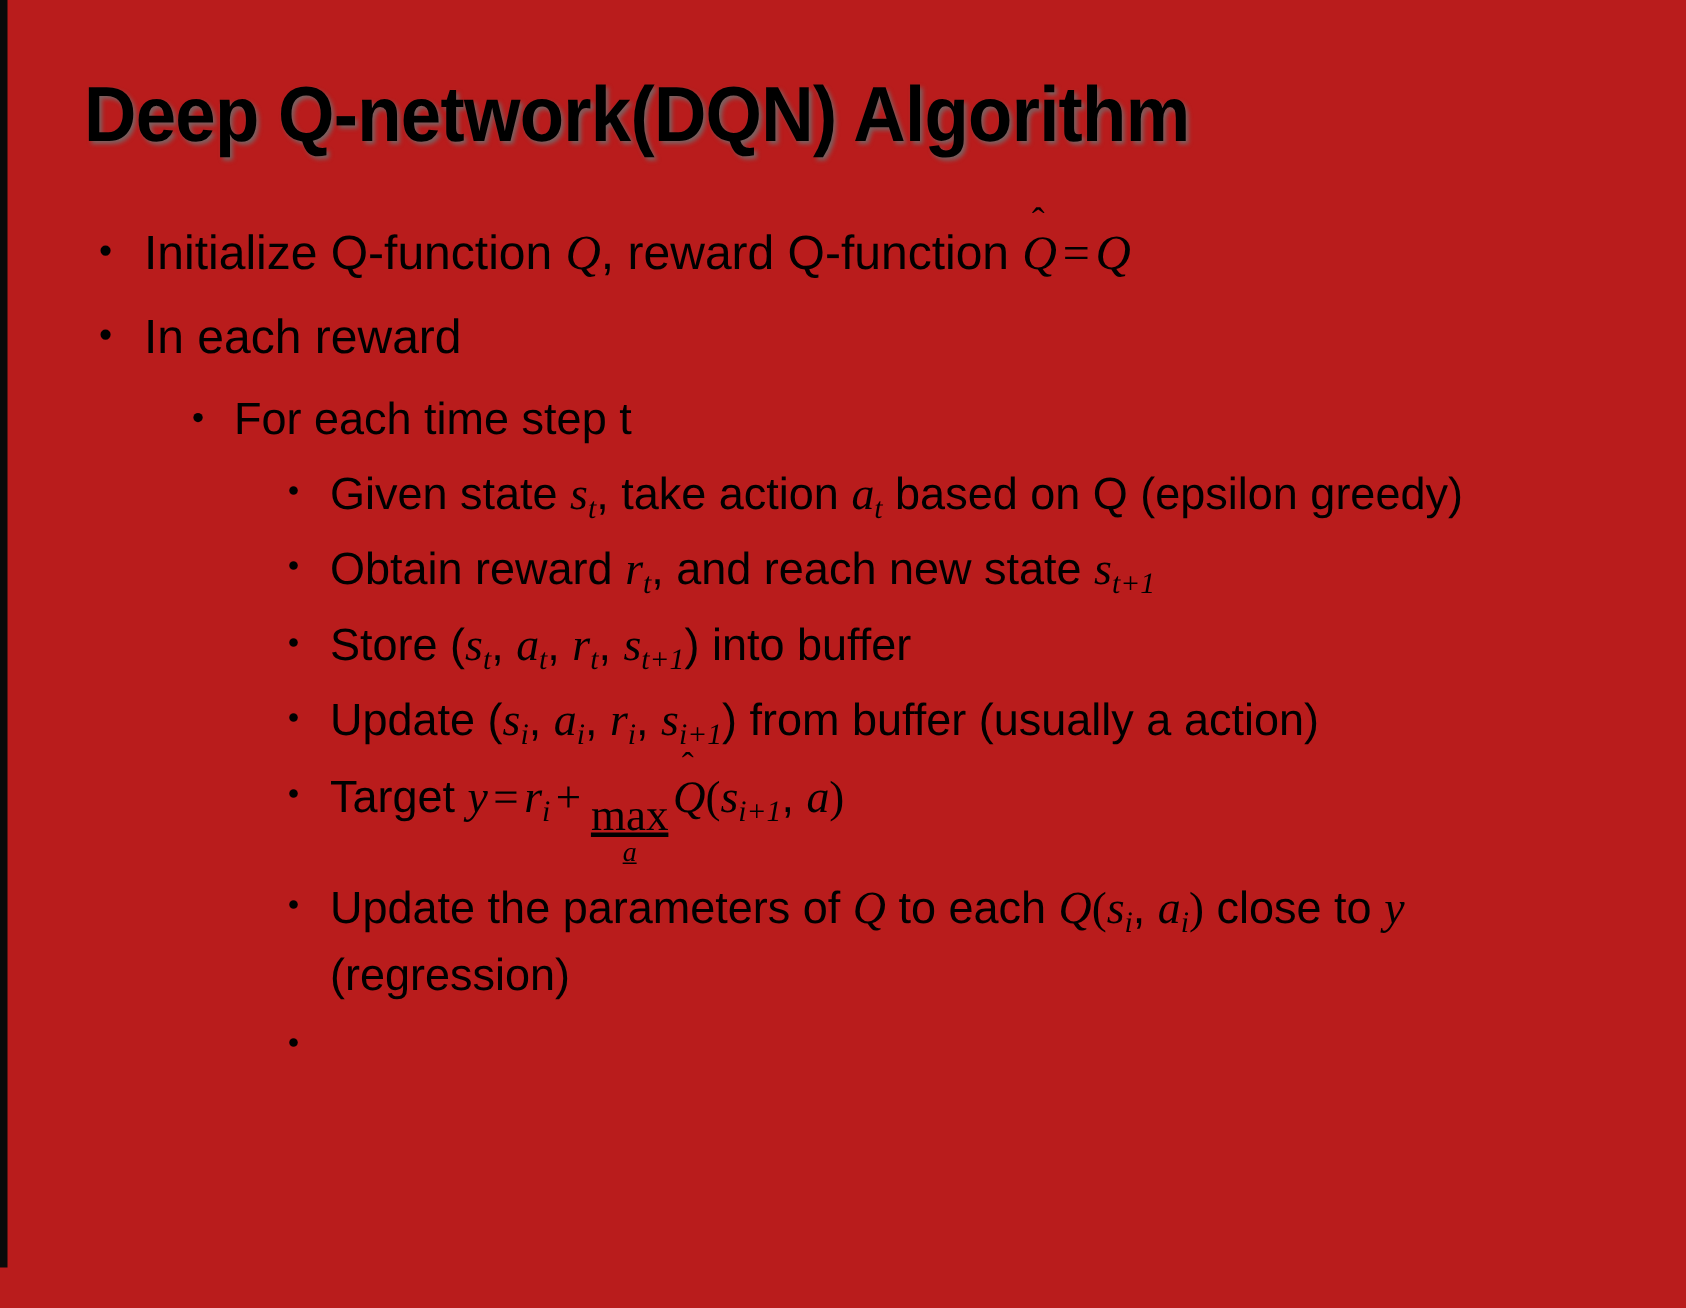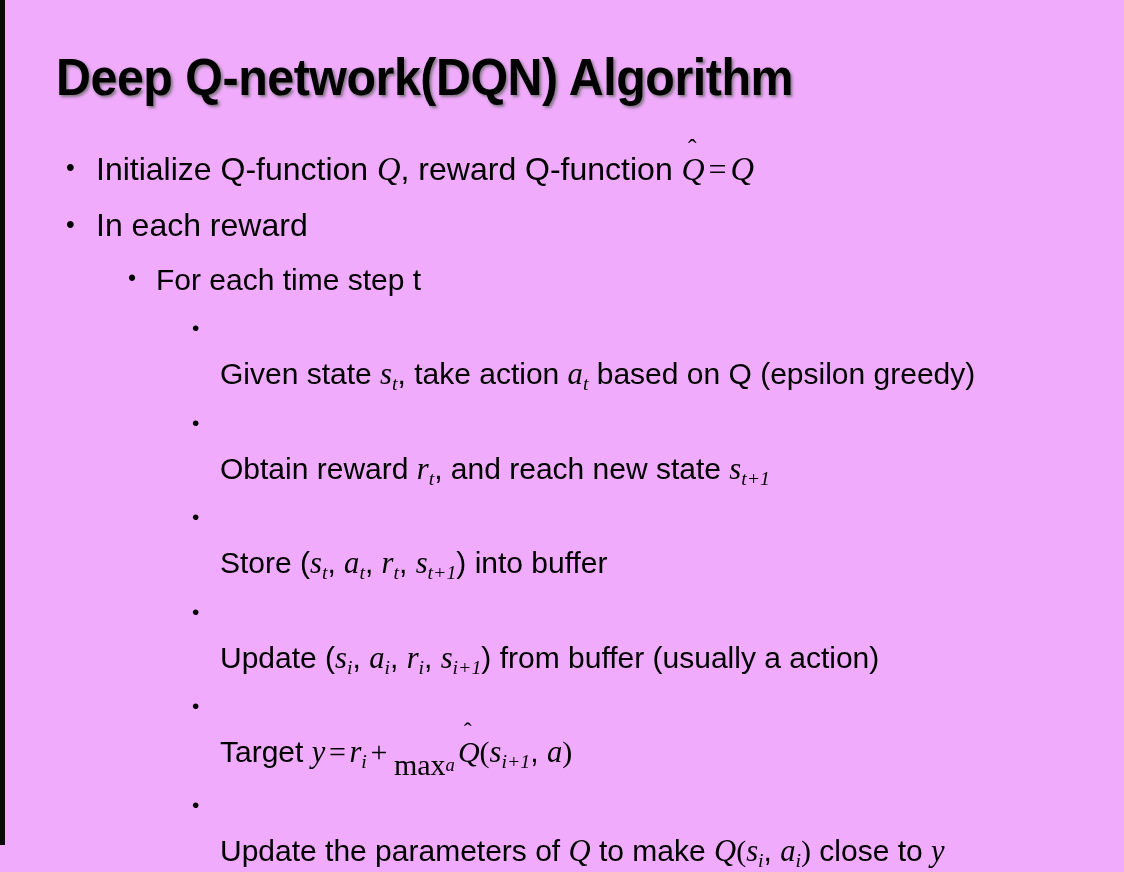--- a/index.html
+++ b/index.html
@@ -7,21 +7,21 @@
     padding: 0;
     background: #ffffff;
   }
   body {
     font-family: "Liberation Sans", sans-serif;
   }
   .slide {
     position: relative;
     width: 1124px;
     height: 872px;
-    background: #f0abfc;
+    background: #b91c1c;
     overflow: hidden;
   }
   
   .edge-strip {
     position: absolute;
     left: 0;
     top: 0;
     width: 5px;
     height: 845px;
     background: #0a0a0a;
@@ -94,21 +94,20 @@
     font-size: 30px;
     line-height: 1.37;
   }
   .lvl3 .bullet-mark {
     width: 28px;
     font-size: 21px;
     padding-top: 8px;
   }
   .lvl3 .bullet-text {
     max-width: 884px;
-    margin-top: 44px;
   }
 
   
   .mi {
     font-family: "Liberation Serif", serif;
     font-style: italic;
     font-size: 1.02em;
   }
   .mo {
     font-family: "Liberation Serif", serif;
@@ -139,25 +138,26 @@
     top: -0.50em;
     transform: translateX(-50%);
     font-style: normal;
     font-size: 0.80em;
     line-height: 1;
     pointer-events: none;
   }
   
   .bigop {
     display: inline-flex;
-    flex-direction: row;
+    flex-direction: column;
     align-items: center;
     vertical-align: -0.42em;
     line-height: 1;
     margin: 0 0.10em;
+    text-decoration: underline;
   }
   .bigop .op {
     font-family: "Liberation Serif", serif;
     font-style: normal;
   }
   .bigop .lim {
     font-family: "Liberation Serif", serif;
     font-style: italic;
     font-size: 0.62em;
     margin-top: 0.06em;
@@ -212,21 +212,21 @@
     <div class="bullet-row lvl3">
       <span class="bullet-mark">•</span>
       <span class="bullet-text"><span>Target </span><span class="mi">y</span><span class="mo">=</span><span class="mi">r</span><span class="sub">i</span><span class="mo">+</span><span class="bigop">
             <span class="op">max</span>
             <span class="lim">a</span>
           </span><span class="hatted"><span class="hat">̂</span><span>Q</span></span><span class="mn">(</span><span class="mi">s</span><span class="sub">i+1</span><span>, </span><span class="mi">a</span><span class="mn">)</span></span>
     </div>
 
     <div class="bullet-row lvl3">
       <span class="bullet-mark">•</span>
-      <span class="bullet-text"><span>Update the parameters of </span><span class="mi">Q</span><span> to make </span><span class="mi">Q</span><span class="mn">(</span><span class="mi">s</span><span class="sub">i</span><span>, </span><span class="mi">a</span><span class="sub">i</span><span class="mn">)</span><span> close to </span><span class="mi">y</span><span> (regression)</span></span>
+      <span class="bullet-text"><span>Update the parameters of </span><span class="mi">Q</span><span> to each </span><span class="mi">Q</span><span class="mn">(</span><span class="mi">s</span><span class="sub">i</span><span>, </span><span class="mi">a</span><span class="sub">i</span><span class="mn">)</span><span> close to </span><span class="mi">y</span><span> (regression)</span></span>
     </div>
 
     <div class="bullet-row lvl3">
       <span class="bullet-mark">•</span>
     </div>
 
   </div>
 </div>
 
 </body></html>

